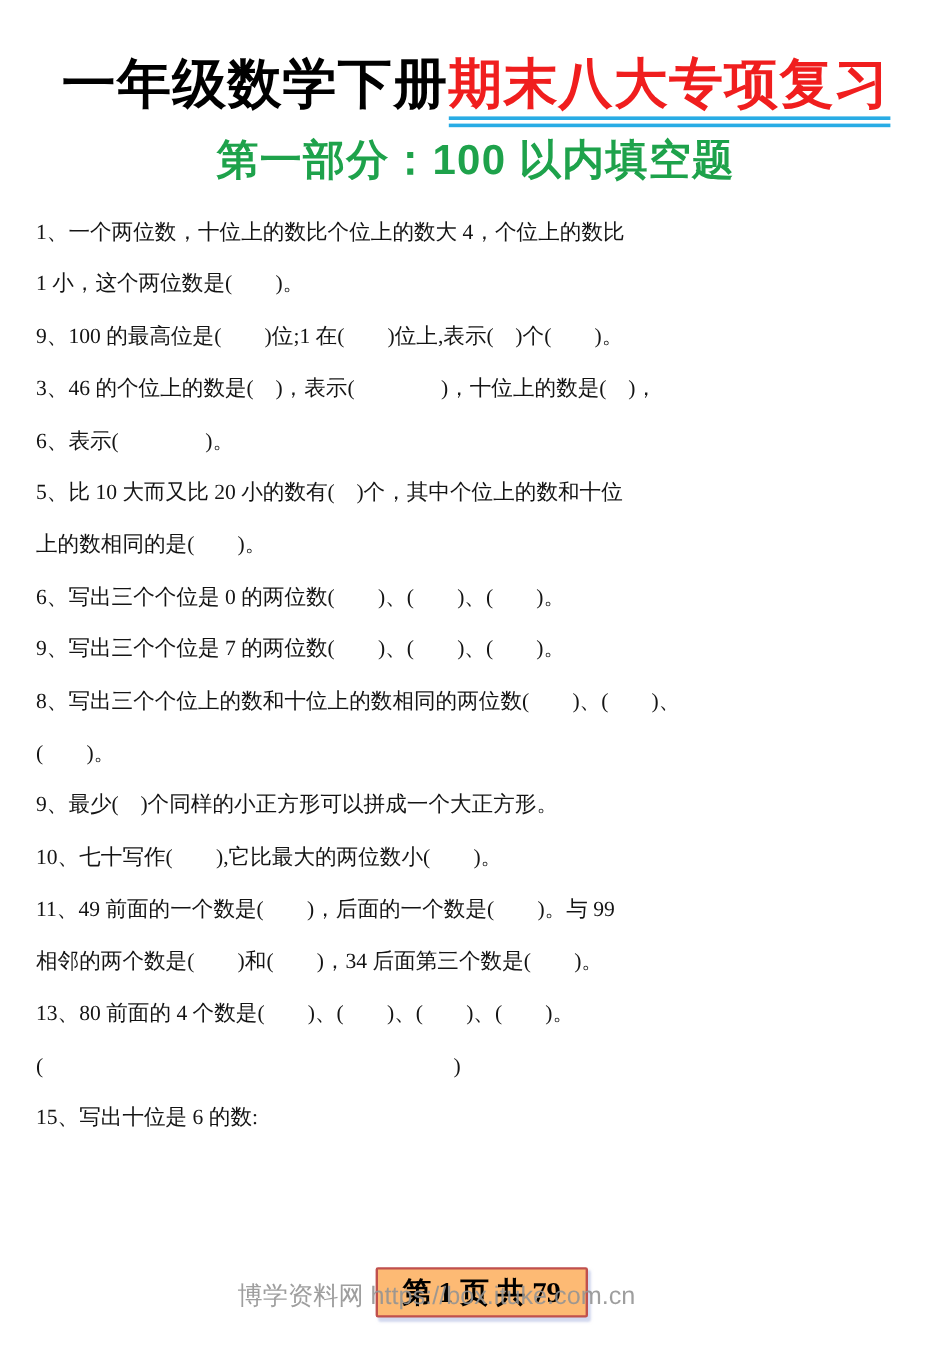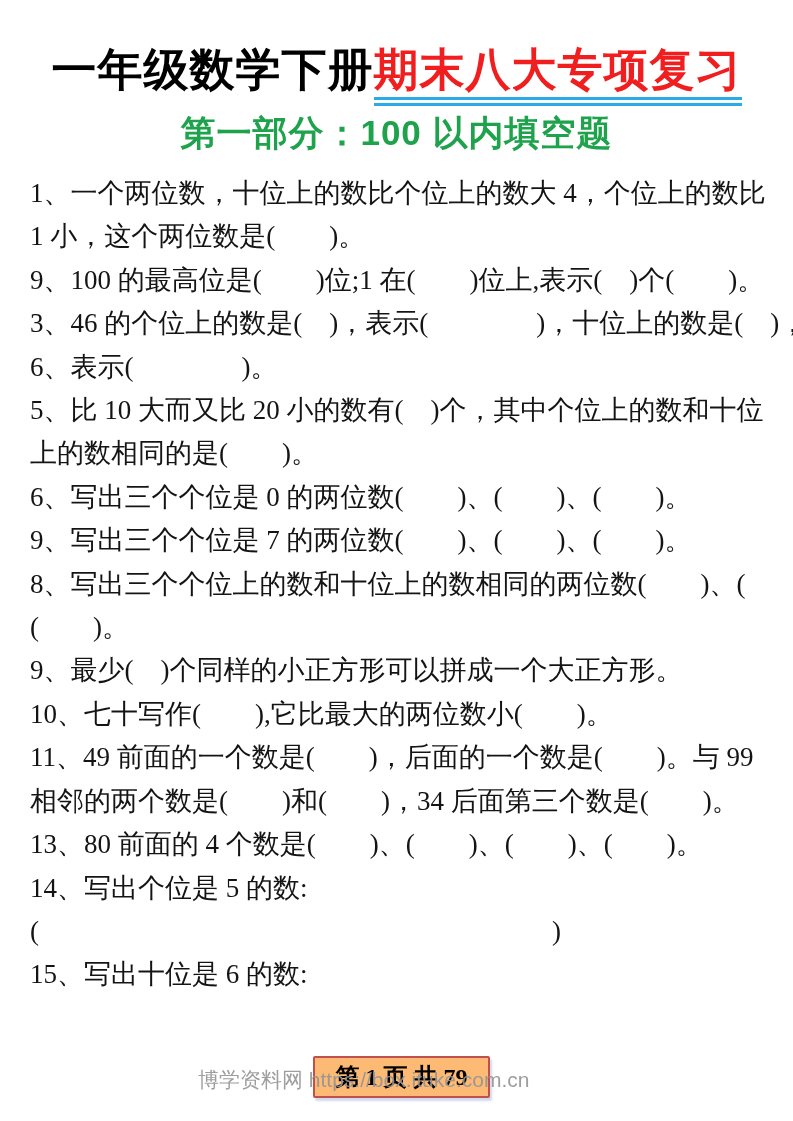--- a/index.html
+++ b/index.html
@@ -20,21 +20,21 @@
   }
   .subtitle {
     margin:10px 0 12px 0; text-align:center;
     font-size:35px; font-weight:bold; color:#1ea24b;
     font-family:"Liberation Sans", sans-serif; letter-spacing:1px;
   }
   .questions {
     position:absolute; top:172px; left:30px; right:22px;
   }
   .qline {
-    margin:0; font-size:27px; line-height:43.4px;
+    margin:0; font-size:18px; line-height:43.4px;
     color:#141414; white-space:pre;
   }
   .page-box {
     position:absolute; left:313px; top:1056px; width:173px; height:38px;
     background:#fdba74; border:2px solid #c0504d; border-radius:2px;
     display:flex; align-items:center; justify-content:center;
     font-size:24px; font-weight:bold; color:#000000;
     font-family:"Liberation Serif", serif;
     box-shadow:2px 3px 2px rgba(175,185,225,0.55);
     z-index:1;
@@ -65,21 +65,20 @@
       <p class="qline">上的数相同的是(　　)。</p>
       <p class="qline">6、写出三个个位是 0 的两位数(　　)、(　　)、(　　)。</p>
       <p class="qline">9、写出三个个位是 7 的两位数(　　)、(　　)、(　　)。</p>
       <p class="qline">8、写出三个个位上的数和十位上的数相同的两位数(　　)、(　　)、</p>
       <p class="qline">(　　)。</p>
       <p class="qline">9、最少(　)个同样的小正方形可以拼成一个大正方形。</p>
       <p class="qline">10、七十写作(　　),它比最大的两位数小(　　)。</p>
       <p class="qline">11、49 前面的一个数是(　　)，后面的一个数是(　　)。与 99</p>
       <p class="qline">相邻的两个数是(　　)和(　　)，34 后面第三个数是(　　)。</p>
       <p class="qline">13、80 前面的 4 个数是(　　)、(　　)、(　　)、(　　)。</p>
-      <p class="qline">14、写出个位是 5 的数:</p>
       <p class="qline">(　　　　　　　　　　　　　　　　　　　)</p>
       <p class="qline">15、写出十位是 6 的数:</p>
     </div>
 
   <div class="page-box">
       <span>第 1 页 共 79</span>
     </div>
 
   <div class="watermark">博学资料网 https://box.ituke.com.cn</div>
 

